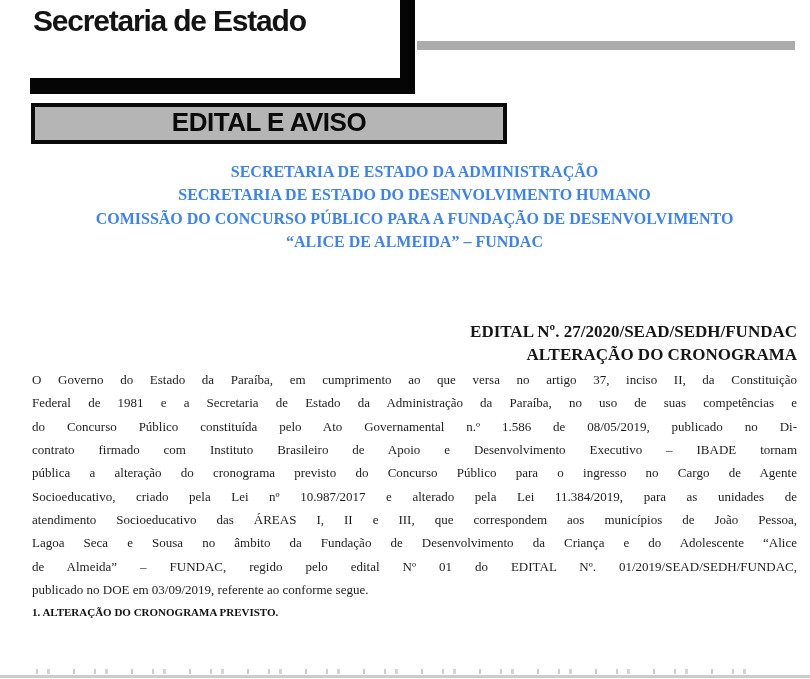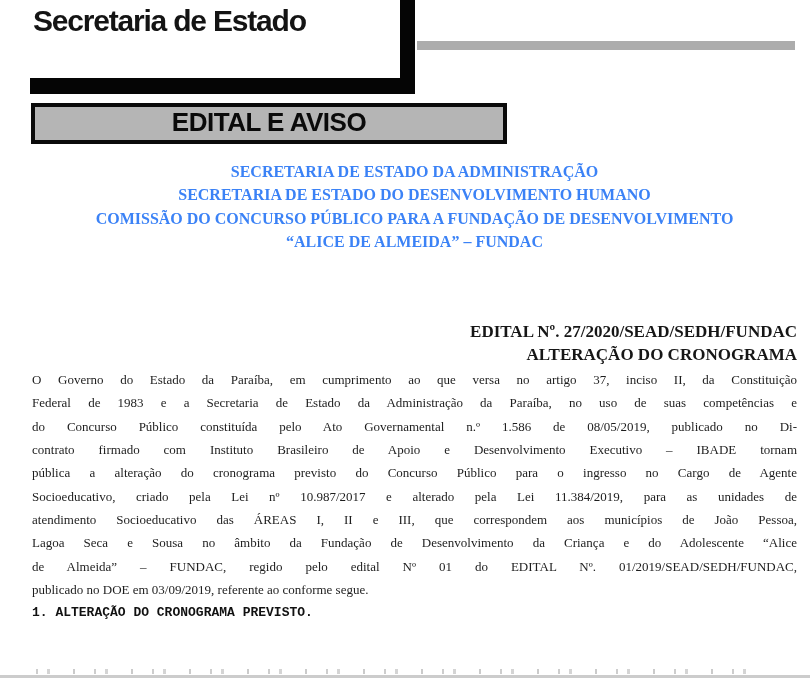--- a/index.html
+++ b/index.html
@@ -90,26 +90,25 @@
     text-align: justify;
     text-align-last: justify;
     white-space: normal;
   }
   .bline.last {
     text-align: center;
     text-align-last: left;
   }
   .section-heading {
     font-weight: 700;
-    font-size: 13px;
+    font-size: 11px;
     line-height: 23.35px;
     color: #111111;
     text-align: left;
     text-align-last: left;
-    font-family: Liberation Mono, monospace;
   }
 
   
   .truncated-text-line {
     position: absolute; left: 36px; top: 669px; width: 730px; height: 5px;
     background: repeating-linear-gradient(90deg,
       #bdbdbd 0 2px, transparent 2px 11px,
       #c6c6c6 11px 14px, transparent 14px 37px,
       #b9b9b9 37px 39px, transparent 39px 58px);
     opacity: 0.75;
@@ -142,21 +141,21 @@
     <div class="hline">“ALICE DE ALMEIDA” – FUNDAC</div>
   </div>
 
   <div class="edital-title">
     <div class="tline">EDITAL Nº. 27/2020/SEAD/SEDH/FUNDAC</div>
     <div class="tline">ALTERAÇÃO DO CRONOGRAMA</div>
   </div>
 
   <div class="body-text">
     <div class="bline">O Governo do Estado da Paraíba, em cumprimento ao que versa no artigo 37, inciso II, da Constituição</div>
-    <div class="bline">Federal de 1983 e a Secretaria de Estado da Administração da Paraíba, no uso de suas competências e</div>
+    <div class="bline">Federal de 1981 e a Secretaria de Estado da Administração da Paraíba, no uso de suas competências e</div>
     <div class="bline">do Concurso Público constituída pelo Ato Governamental n.º 1.586 de 08/05/2019, publicado no Di-</div>
     <div class="bline">contrato firmado com Instituto Brasileiro de Apoio e Desenvolvimento Executivo – IBADE tornam</div>
     <div class="bline">pública a alteração do cronograma previsto do Concurso Público para o ingresso no Cargo de Agente</div>
     <div class="bline">Socioeducativo, criado pela Lei nº 10.987/2017 e alterado pela Lei 11.384/2019, para as unidades de</div>
     <div class="bline">atendimento Socioeducativo das ÁREAS I, II e III, que correspondem aos municípios de João Pessoa,</div>
     <div class="bline">Lagoa Seca e Sousa no âmbito da Fundação de Desenvolvimento da Criança e do Adolescente “Alice</div>
     <div class="bline">de Almeida” – FUNDAC, regido pelo edital Nº 01 do EDITAL Nº. 01/2019/SEAD/SEDH/FUNDAC,</div>
     <div class="bline last">publicado no DOE em 03/09/2019, referente ao conforme segue.</div>
     <div class="section-heading">1. ALTERAÇÃO DO CRONOGRAMA PREVISTO.</div>
   </div>

